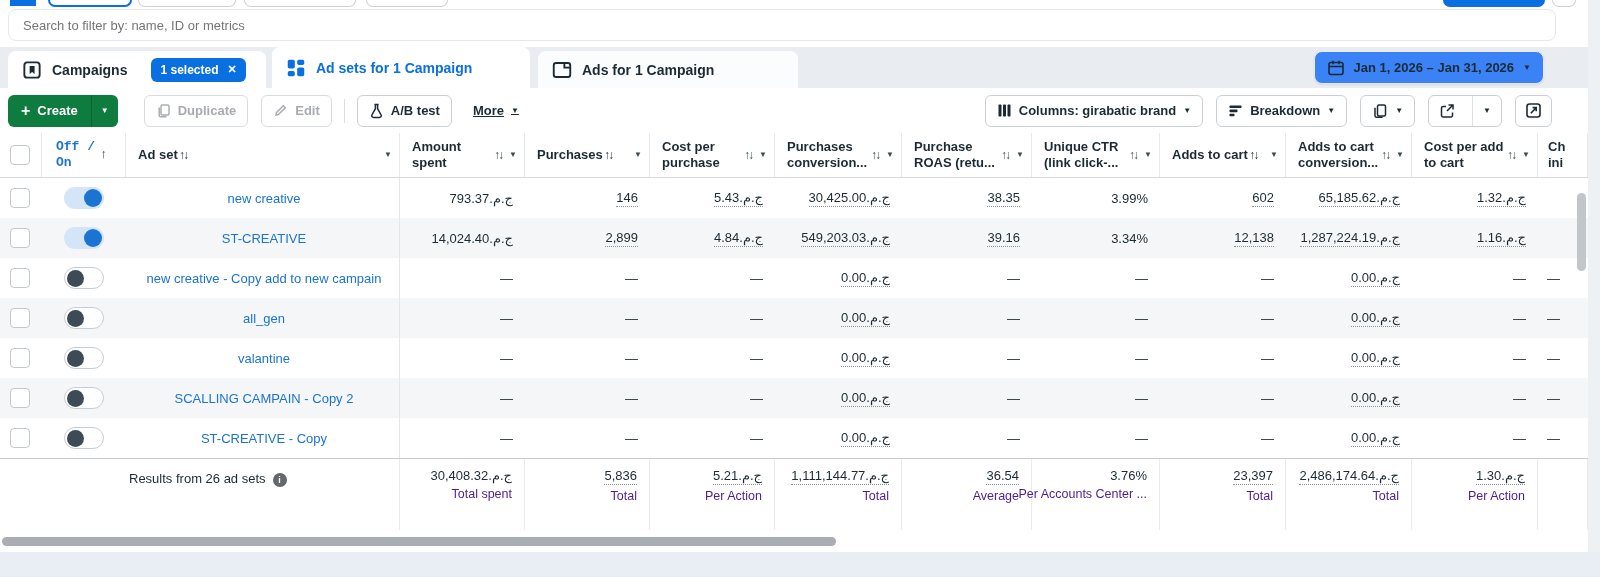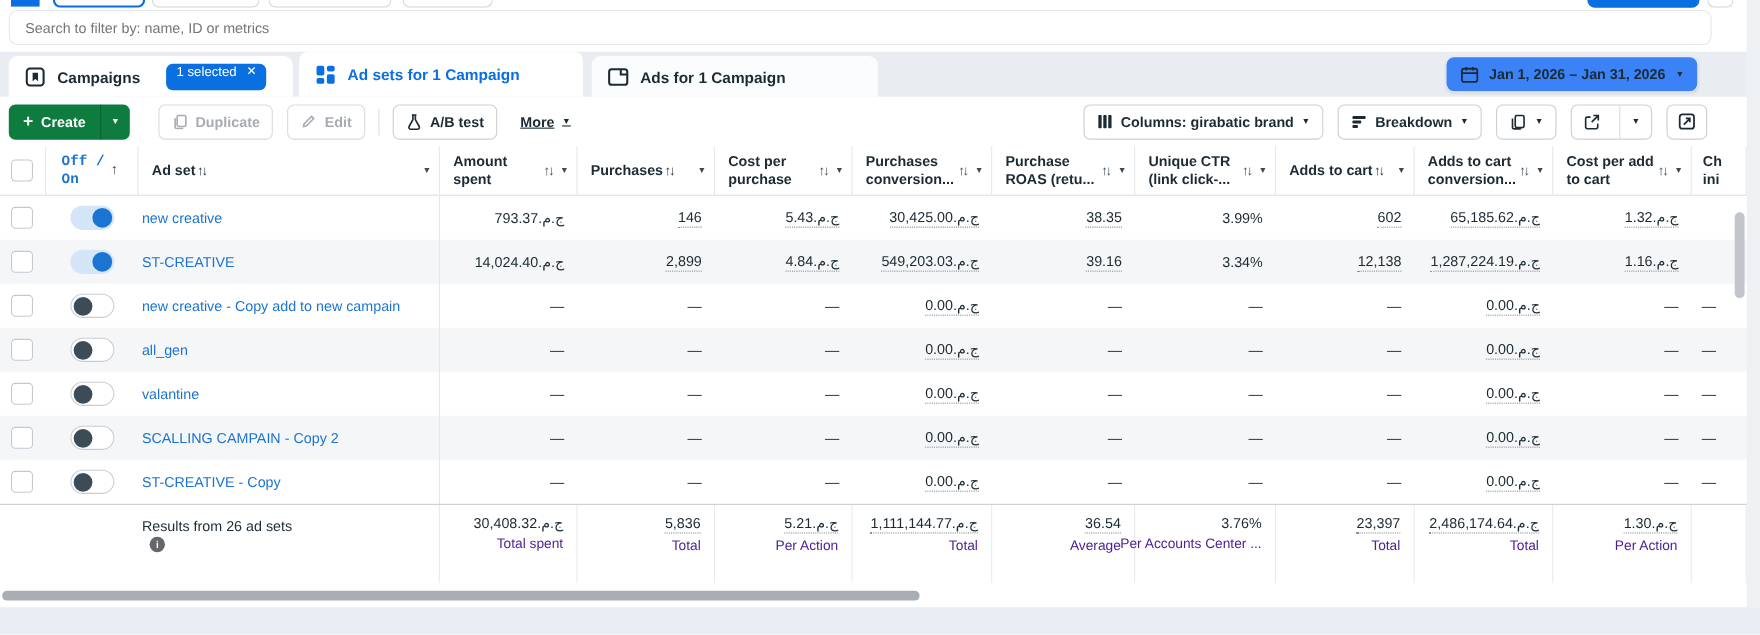--- a/index.html
+++ b/index.html
@@ -18,22 +18,22 @@
 
   
   #tabstrip { position:absolute; top:47px; left:0; width:1588px; height:41px; background:#e9edf2; }
   .tab { position:absolute; bottom:0; background:#fff; border-radius:8px 8px 0 0;
     display:flex; align-items:center; gap:10px; padding:0 14px; cursor:default; }
   .tab .tlabel { font-weight:700; font-size:14px; }
   #tab-campaigns { left:8px; width:258px; height:37px; }
   #tab-adsets   { left:272px; width:258px; height:41px; }
   #tab-ads      { left:538px; width:260px; height:37px; background:#fbfcfd; }
   #tab-adsets .tlabel { color:#0a6fe0; }
-  .badge { margin-left:14px; background:#0a6fe0; color:#fff; font-weight:400; font-size:12px;
-    border-radius:6px; height:24px; display:flex; align-items:flex-start; gap:9px; padding:0 9px; }
+  .badge { margin-left:14px; background:#0a6fe0; color:#fff; font-weight:700; font-size:12px;
+    border-radius:6px; height:24px; display:flex; align-items:center; gap:9px; padding:0 9px; }
   .badge .x { font-size:11px; }
   #date-btn { position:absolute; right:44px; bottom:4px; height:33px; background:#3b82f6;
     border:1px solid #e8eaed; box-shadow:0 1px 2px rgba(0,0,0,.08); border-radius:8px;
     display:flex; align-items:center; gap:9px; padding:0 12px; font-weight:700; }
 
   
   #toolbar { position:absolute; top:88px; left:0; width:1600px; height:45px; background:#fff;
     display:flex; align-items:center; padding:0 48px 0 8px; }
   .btn { height:32px; border:1px solid #ccd0d5; border-radius:6px; background:#fff;
     display:flex; align-items:center; gap:7px; padding:0 11px; font-weight:700; font-size:13px; color:#1c2b33; }
@@ -53,38 +53,38 @@
   .hdr .c { border-right:1px solid #e6e8ec; }
   .c { display:flex; align-items:center; min-width:0; }
   .hc { padding:0 7px 0 12px; font-weight:700; line-height:1.2; }
   .hc .hlabel { flex:1 1 auto; overflow:hidden; }
   .hc .icons { display:flex; align-items:center; gap:5px; color:#3a4b55; }
   .sortg { font-size:12px; letter-spacing:-2px; font-weight:400; margin-right:2px; }
   .r { height:40px; background:#fff; }
   .r.alt { background:#f5f6f7; }
   .cell-cb { padding-left:10px; }
   .cb { width:20px; height:20px; border:1.5px solid #c3c8cf; border-radius:4px; background:#fff; }
-  .cell-name { padding-left:3px; border-right:1px solid #e4e6ea; }
+  .cell-name { padding-left:3px; border-right:1px solid #e4e6ea;justify-content:center; }
   .name { color:#1b74d2; text-decoration:none; }
   .cell-val { justify-content:flex-end; padding-right:12px; }
   .v { unicode-bidi:bidi-override; direction:ltr; white-space:nowrap; }
   .u { border-bottom:1px dotted #8d9196; padding-bottom:1px;text-align:right; }
 
   
   .cell-toggle { justify-content:center; }
   .switch { position:relative; width:40px; height:22px; border-radius:11px; }
   .switch.on { background:#d4e5f7; }
   .switch.on .knob { position:absolute; right:2px; top:2px; width:18px; height:18px; border-radius:50%; background:#1b74d2; }
   .switch.off { background:#fff; border:1.5px solid #c8cdd4; }
   .switch.off .knob { position:absolute; left:2px; top:1.5px; width:17px; height:17px; border-radius:50%; background:#3c4b55; }
 
   
   .sum { height:72px; border-top:1px solid #c9cdd1; background:#fff; }
   .sum .c { border-right:1px solid #e9ebee; align-items:flex-start; }
-  #results-cell { grid-column:1/4; padding:12px 0 0 129px;flex-direction:column; }
+  #results-cell { grid-column:1/4; padding:12px 0 0 129px; }
   .scell { flex-direction:column; align-items:flex-end !important; justify-content:flex-start; padding:9px 12px 0 0; }
   .slabel { color:#4c1d95; font-size:12.5px; margin-top:4px; white-space:nowrap; }
   .info { display:inline-flex; width:14px; height:14px; border-radius:50%; background:#64676c; color:#fff;
     font-size:9px; font-weight:700; align-items:center; justify-content:center; margin-left:7px;
     font-style:normal; transform:translateY(2px); }
 
   
   #hscroll { position:absolute; top:530px; left:0; width:1588px; height:22px; background:#fff; }
   #hthumb { position:absolute; top:7px; left:2px; width:834px; height:9px; border-radius:5px; background:#a9aeb4; }
   #vthumb { position:absolute; top:193px; left:1577px; width:9px; height:78px; border-radius:5px; background:#c2c6cb; }

